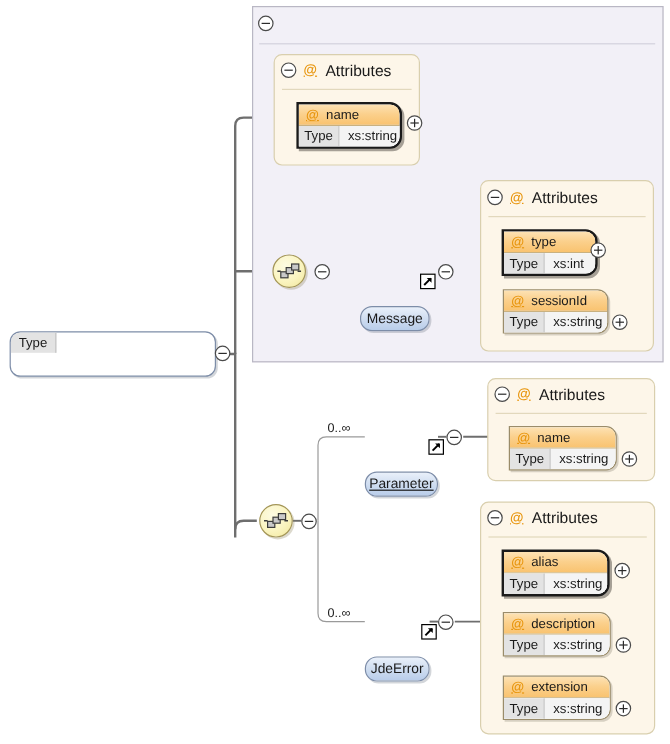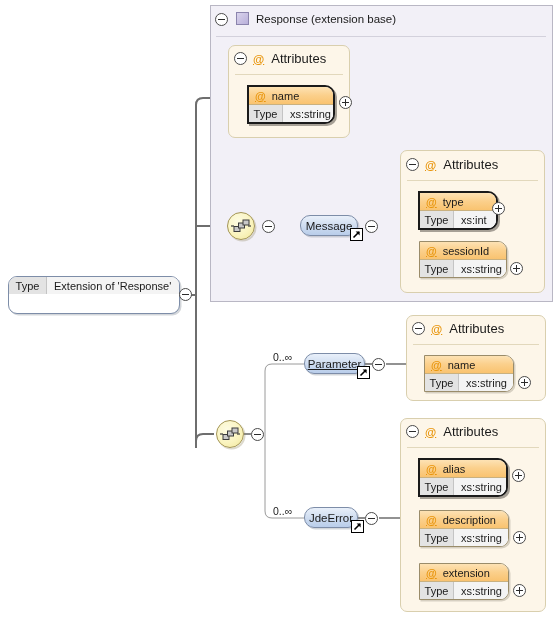--- a/index.html
+++ b/index.html
@@ -159,20 +159,21 @@
     position:absolute;
     height:21px;
     box-sizing:border-box;
     border:1px solid #7d8da8;
     border-radius:10px;
     background:linear-gradient(to bottom,#e9f0fa 0%,#d2dff1 45%,#b9cdea 100%);
     display:flex;align-items:center;justify-content:center;
     font-size:11.5px;color:#1a1a1a;
     white-space:nowrap;
     box-shadow:1.5px 1.5px 0 rgba(110,118,134,.3);
+    margin-top:40px;
   }
   .linkbadge{
     position:absolute;
     width:13px;height:13px;
     background:#ffffff;
     border:1.5px solid #000000;
     box-sizing:border-box;
     display:flex;align-items:center;justify-content:center;
   }
 
@@ -247,24 +248,20 @@
     <path d="M 379,518 L 418,518" fill="none" stroke="#6e6e6e" stroke-width="1.6"></path>
 
     <path d="M 232,98 L 247,98" fill="none" stroke="#6e6e6e" stroke-width="1.6"></path>
     <path d="M 418,206 L 424,206" fill="none" stroke="#6e6e6e" stroke-width="1.6"></path>
     <path d="M 418,478 L 424,478" fill="none" stroke="#6e6e6e" stroke-width="1.6"></path>
   </svg>
 
   <div class="ext-panel" style="left:210px;top:5px;width:343px;height:297px;"></div>
 
   <div class="tog" style="left:215px;top:13px;"></div>
-  <div class="ext-head" style="left:236px;top:12px;">
-    <span class="ext-sq"></span>
-    <span class="ext-title">Response (extension base)</span>
-  </div>
   <div class="ext-rule" style="left:216px;top:36px;width:330px;"></div>
 
   <div class="attrbox" style="left:228px;top:45px;width:122px;height:93px;"></div>
   <div class="tog" style="left:234px;top:52px;"></div>
   <div class="attrbox-head" style="left:253px;top:51px;">
     <span class="at-glyph">@</span>
     <span class="attr-label">Attributes</span>
   </div>
   <div class="attrbox-rule" style="left:235px;top:74px;width:108px;"></div>
 
@@ -372,21 +369,20 @@
     <div class="attr-row">
       <span class="k">Type</span>
       <span class="v">xs:string</span>
     </div>
   </div>
   <div class="tog plus" style="left:513px;top:584px;"></div>
 
   <div class="nodebox" style="left:8px;top:276px;width:172px;height:38px;">
     <div class="node-row">
       <span class="k">Type</span>
-      <span class="v">Extension of 'Response'</span>
     </div>
   </div>
   <div class="tog" style="left:179px;top:288px;"></div>
 
   <div class="seq" style="left:227px;top:212px;">
     <svg width="20" height="14" viewBox="0 0 20 14">
       <path d="M0,7 L3,7" stroke="#3c3c3c" stroke-width="1.2" fill="none"></path>
       <path d="M17,7 L20,7" stroke="#3c3c3c" stroke-width="1.2" fill="none"></path>
       <rect x="3" y="7.5" width="6" height="5" fill="#c9c9c9" stroke="#3c3c3c" stroke-width="1"></rect>
       <rect x="7.5" y="4" width="6" height="5" fill="#c9c9c9" stroke="#3c3c3c" stroke-width="1"></rect>

